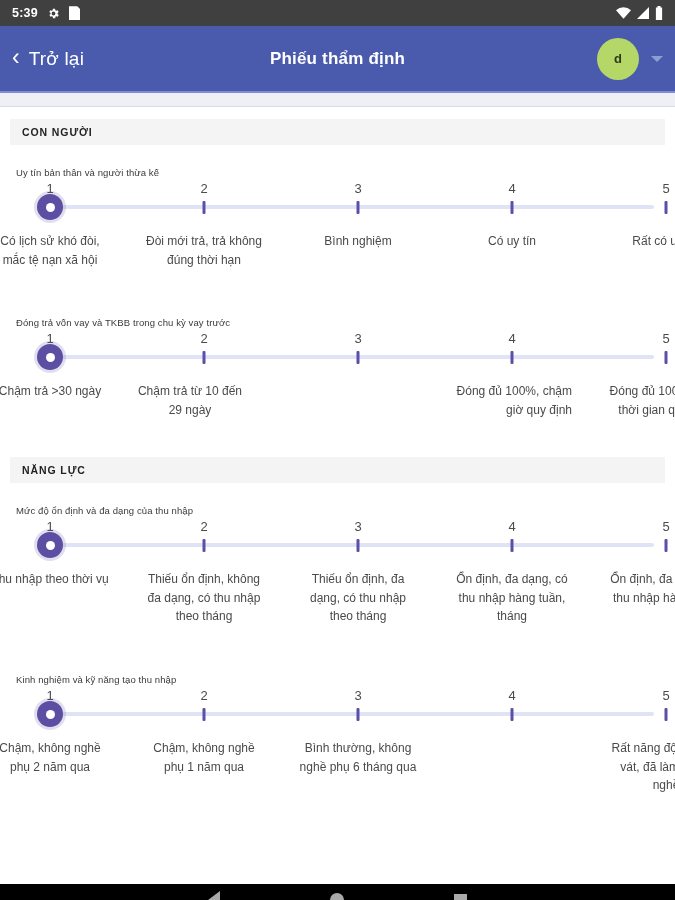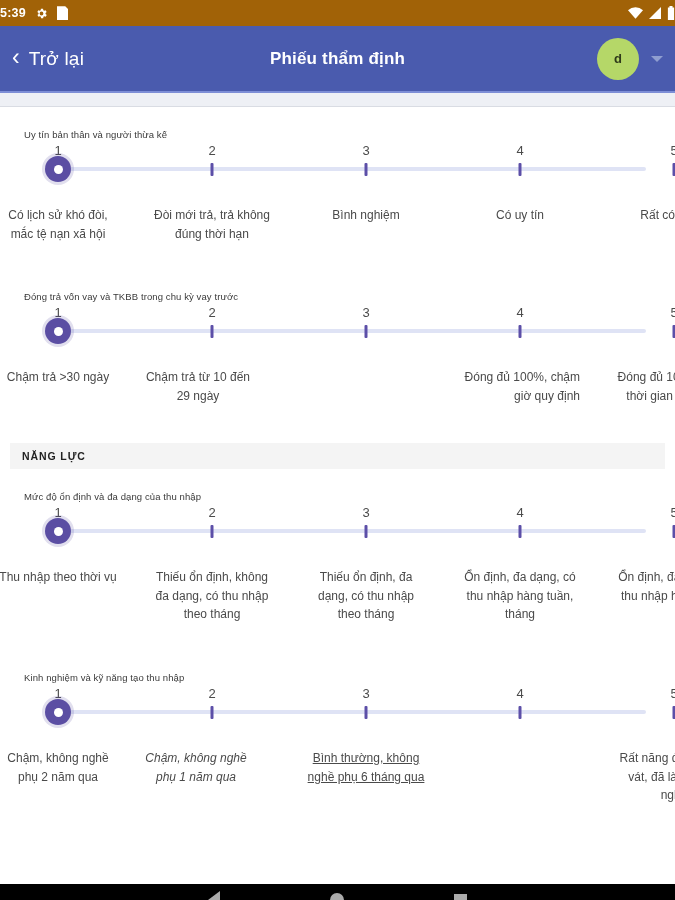--- a/index.html
+++ b/index.html
@@ -8,24 +8,24 @@
     width: 675px;
     height: 900px;
     overflow: hidden;
     background: #ffffff;
     font-family: "Liberation Sans", sans-serif;
   }
 
   
   .statusbar {
     height: 26px;
-    background: #a16207;
-    display: flex;
-    align-items: center;
-    padding: 0 0;
+    background: #404040;
+    display: flex;
+    align-items: center;
+    padding: 0 12px;
     color: #ffffff;
   }
   .statusbar .sb-left {
     display: flex;
     align-items: center;
     gap: 9px;
   }
   .statusbar .sb-right {
     margin-left: auto;
     display: flex;
@@ -136,21 +136,21 @@
   }
   .section-header-text {
     font-size: 10.5px;
     font-weight: bold;
     letter-spacing: .9px;
     color: #222222;
   }
 
   
   .question {
-    padding: 0 14px;
+    padding: 0 6px;
   }
   .q-label {
     font-size: 9.5px;
     color: #3a3a3a;
     margin: 22px 0 0 10px;
     letter-spacing: .1px;
   }
 
   .slider-wrap {
     position: relative;
@@ -208,21 +208,21 @@
     content: "";
     width: 9px;
     height: 9px;
     border-radius: 50%;
     background: #ffffff;
   }
 
   
   .options {
     position: relative;
-    margin-top: 20px;
+    margin-top: 8px;
   }
   .opt {
     position: absolute;
     transform: translateX(-50%);
     width: 120px;
     text-align: center;
     font-size: 12px;
     line-height: 1.55;
     color: #4a4a4a;
   }
@@ -294,20 +294,23 @@
     </div>
     <div class="avatar-caret"></div>
   </div>
 </div>
 <div class="appbar-underline"></div>
 <div class="content-top-strip"></div>
 
 <div class="content">
   <div id="sections-root">
       <div class="section">
+        <div class="section-header">
+          <span class="section-header-text">CON NGƯỜI</span>
+        </div>
         <div class="question">
           <div class="q-label">Uy tín bản thân và người thừa kế</div>
           <div class="slider-wrap">
             <div class="scale-numbers">
               <div class="scale-num" style="left: 44px;">1</div>
               <div class="scale-num" style="left: 198px;">2</div>
               <div class="scale-num" style="left: 352px;">3</div>
               <div class="scale-num" style="left: 506px;">4</div>
               <div class="scale-num" style="left: 660px;">5</div>
             </div>
@@ -396,22 +399,22 @@
             <div class="track">
               <div class="tick" style="left: 154px;"></div>
               <div class="tick" style="left: 308px;"></div>
               <div class="tick" style="left: 462px;"></div>
               <div class="tick" style="left: 616px;"></div>
             </div>
             <div class="thumb" style="left: 44px;"></div>
           </div>
           <div class="options" style="height: 63px;">
             <div class="opt first" style="left: 44px;">Chậm, không nghề phụ 2 năm qua</div>
-            <div class="opt" style="left: 182px; font-style: italic;">Chậm, không nghề phụ 1 năm qua</div>
-            <div class="opt" style="left: 352px; text-decoration: underline;">Bình thường, không nghề phụ 6 tháng qua</div>
+            <div class="opt" style="left: 198px;">Chậm, không nghề phụ 1 năm qua</div>
+            <div class="opt" style="left: 352px;">Bình thường, không nghề phụ 6 tháng qua</div>
             <div class="opt" style="left: 660px;">Rất năng động, tháo vát, đã làm nhiều nghề</div>
           </div>
         </div>
       </div>
     </div>
 </div>
 
 <div class="navbar">
   <div class="nav-back"></div>
   <div class="nav-home"></div>

